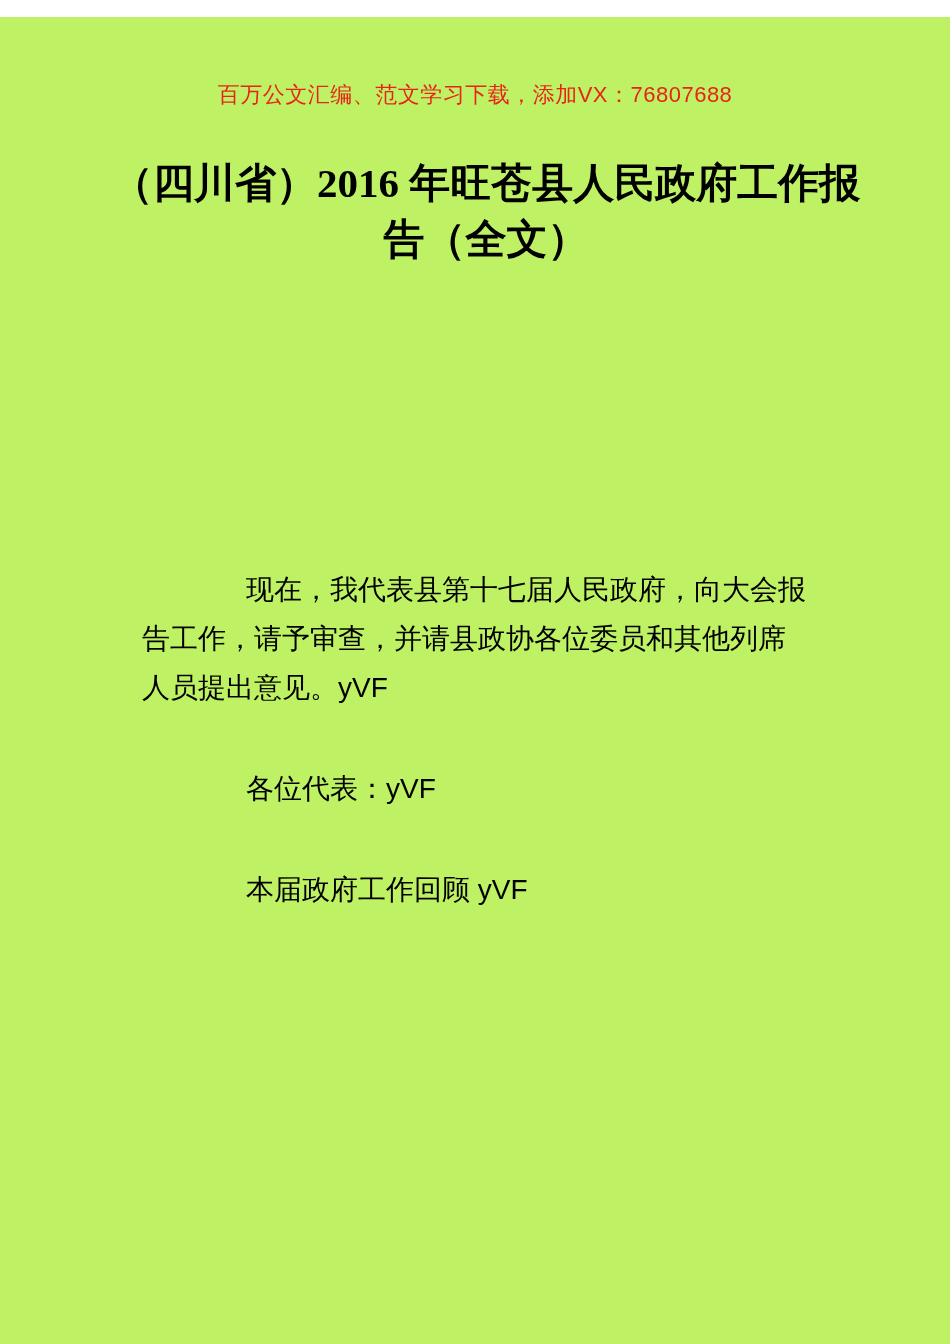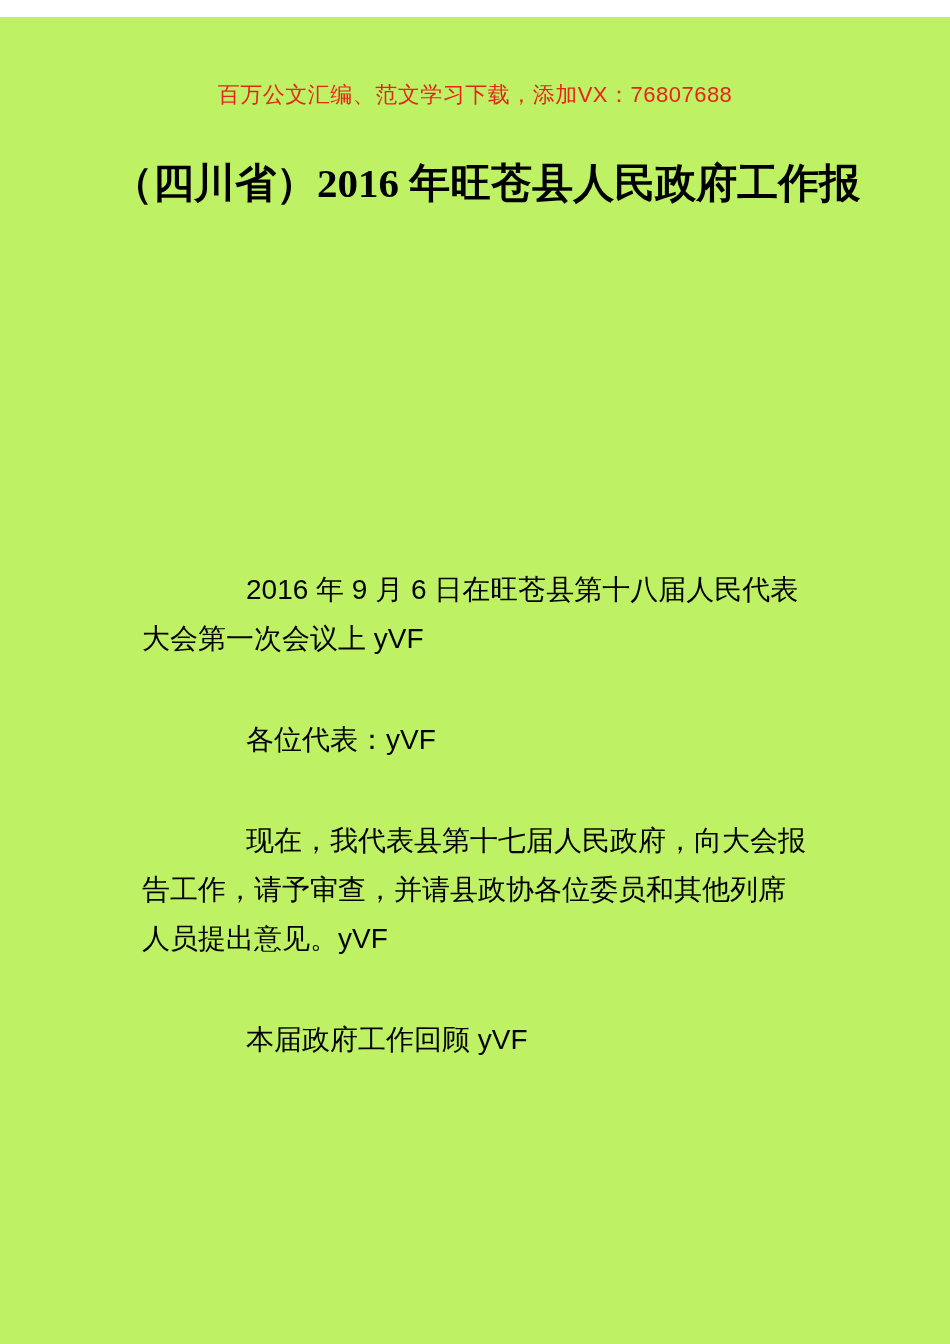--- a/index.html
+++ b/index.html
@@ -66,22 +66,22 @@
 <body>
 
 <div class="page">
 
   <div class="promo">
     <span>百万公文汇编、范文学习下载，添加VX：76807688</span>
   </div>
 
   <h1 class="title">
     <span class="title-line">（四川省）2016 年旺苍县人民政府工作报</span>
+    <span class="title-line">告（全文）</span>
   </h1>
 
   <div class="body-text">
-    <p>2016 年 9 月 6 日在旺苍县第十八届人民代表大会第一次会议上 yVF</p>
+    <p>现在，我代表县第十七届人民政府，向大会报告工作，请予审查，并请县政协各位委员和其他列席人员提出意见。yVF</p>
     <p>各位代表：yVF</p>
-    <p>现在，我代表县第十七届人民政府，向大会报告工作，请予审查，并请县政协各位委员和其他列席人员提出意见。yVF</p>
     <p>本届政府工作回顾 yVF</p>
   </div>
 
 </div>
 
 </body></html>

